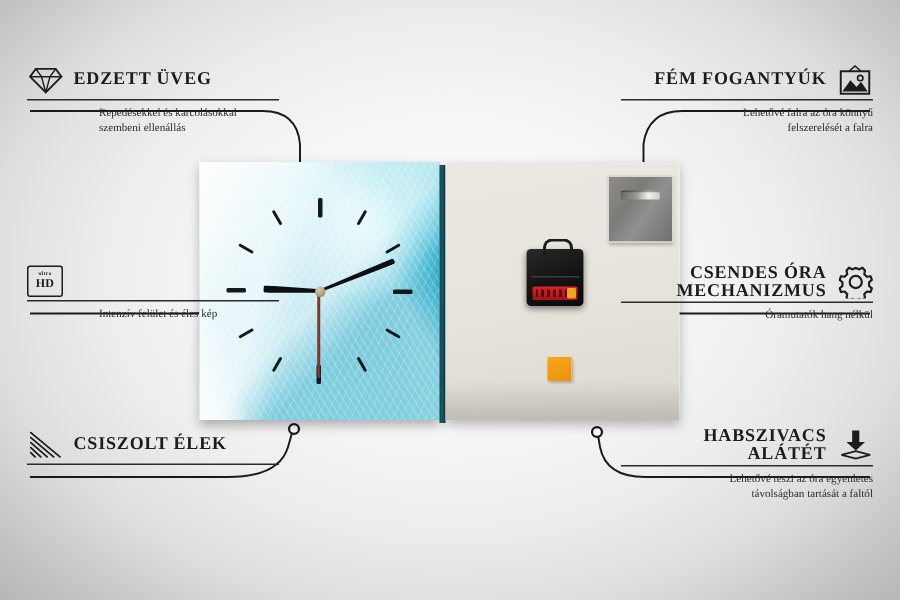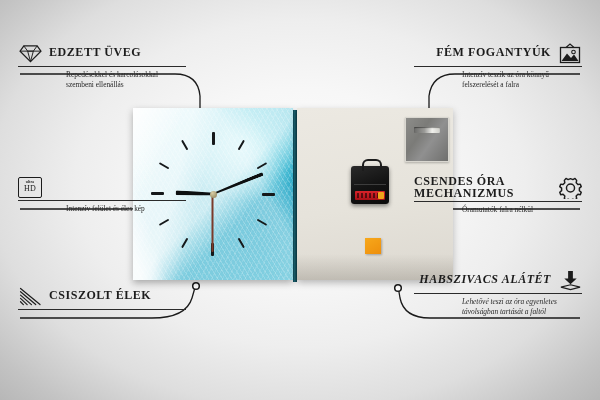--- a/index.html
+++ b/index.html
@@ -213,21 +213,21 @@
     position: absolute;
     left: 0; top: 0;
     width: 600px; height: 400px;
     pointer-events: none;
   }
   .callout {
     position: absolute;
     width: 168px;
   }
   .callout.left  { text-align: left; }
-  .callout.right { }
+  .callout.right { text-align: right; }
 
   .co-head {
     display: flex;
     align-items: center;
     gap: 7px;
     margin-bottom: 2px;
   }
   .callout.right .co-head { flex-direction: row-reverse; }
 
   .co-title {
@@ -270,21 +270,21 @@
     line-height: 1;
   }
   .hd-badge .u {
     font-size: 3.6px;
     font-weight: bold;
     letter-spacing: .2px;
     color: #1c1c1c;
   }
   .hd-badge .h {
     font-size: 8px;
-    font-weight: normal;
+    font-weight: bold;
     letter-spacing: .2px;
     color: #1c1c1c;
     margin-top: .5px;
   }
 </style>
 </head>
 <body>
 
 <div id="stage">
 
@@ -431,38 +431,38 @@
         <svg width="24" height="21" viewBox="0 0 24 21">
           <path d="M8 4.5 L12 1 L16 4.5" fill="none" stroke="#1c1c1c" stroke-width="1.1"></path>
           <rect x="2.5" y="4.5" width="19" height="15" fill="none" stroke="#1c1c1c" stroke-width="1.3"></rect>
           <circle cx="15.5" cy="9" r="1.8" fill="none" stroke="#1c1c1c" stroke-width="1.1"></circle>
           <path d="M3.5 18 L9 10.5 L13 15 L16 11.5 L20.5 18 Z" fill="#1c1c1c"></path>
         </svg>
       </span>
       <span class="co-title">FÉM FOGANTYÚK</span>
     </div>
     <div class="co-rule"></div>
-    <div class="co-desc">Intenzív teszik az óra könnyű felszerelését a falra</div>
+    <div class="co-desc">Lehetővé falra az óra könnyű felszerelését a falra</div>
   </div>
 
   <div class="callout right" style="left:414px; top:176px;">
     <div class="co-head">
       <span class="co-icon">
         <svg width="23" height="22" viewBox="0 0 24 24">
           <path d="M12 1.8 l2.6 1.0 2.3 -1.2 1.8 2.1 -0.5 2.6 1.9 1.9 2.6 -0.4 1.0 2.7 -2.0 1.7 0 2.7 2.0 1.7 -1.0 2.7 -2.6 -0.4 -1.9 1.9 0.5 2.6 -1.8 2.1 -2.3 -1.2 -2.6 1.0 -2.6 -1.0 -2.3 1.2 -1.8 -2.1 0.5 -2.6 -1.9 -1.9 -2.6 0.4 -1.0 -2.7 2.0 -1.7 0 -2.7 -2.0 -1.7 1.0 -2.7 2.6 0.4 1.9 -1.9 -0.5 -2.6 1.8 -2.1 2.3 1.2 Z" fill="none" stroke="#1c1c1c" stroke-width="1.6" stroke-linejoin="round"></path>
           <circle cx="12" cy="12" r="4.4" fill="none" stroke="#1c1c1c" stroke-width="1.6"></circle>
         </svg>
       </span>
       <span class="co-title">CSENDES ÓRA MECHANIZMUS</span>
     </div>
     <div class="co-rule"></div>
-    <div class="co-desc">Óramutatók falra nélkül</div>
-  </div>
-
-  <div class="callout right" style="left:414px; top:269px;font-style:italic;">
+    <div class="co-desc">Óramutatók hang nélkül</div>
+  </div>
+
+  <div class="callout right" style="left:414px; top:285px;">
     <div class="co-head">
       <span class="co-icon">
         <svg width="23" height="21" viewBox="0 0 24 22">
           <path d="M9.5 1 H14.5 V9 H18.5 L12 15 L5.5 9 H9.5 Z" fill="#1c1c1c"></path>
           <path d="M12 15.5 L22 18 L12 20.6 L2 18 Z" fill="none" stroke="#1c1c1c" stroke-width="1.25"></path>
         </svg>
       </span>
       <span class="co-title">HABSZIVACS ALÁTÉT</span>
     </div>
     <div class="co-rule"></div>

